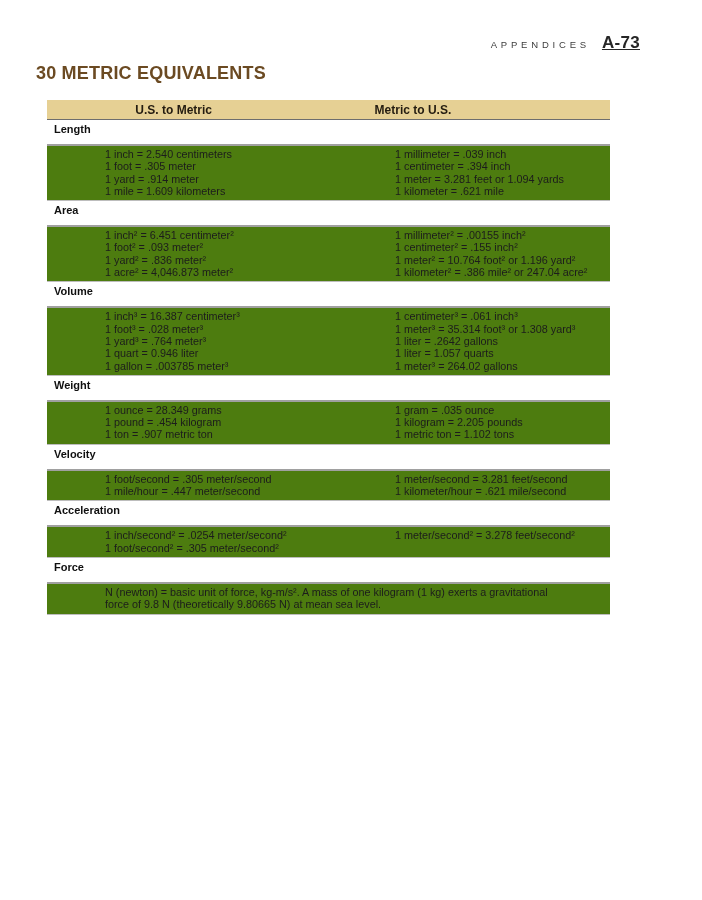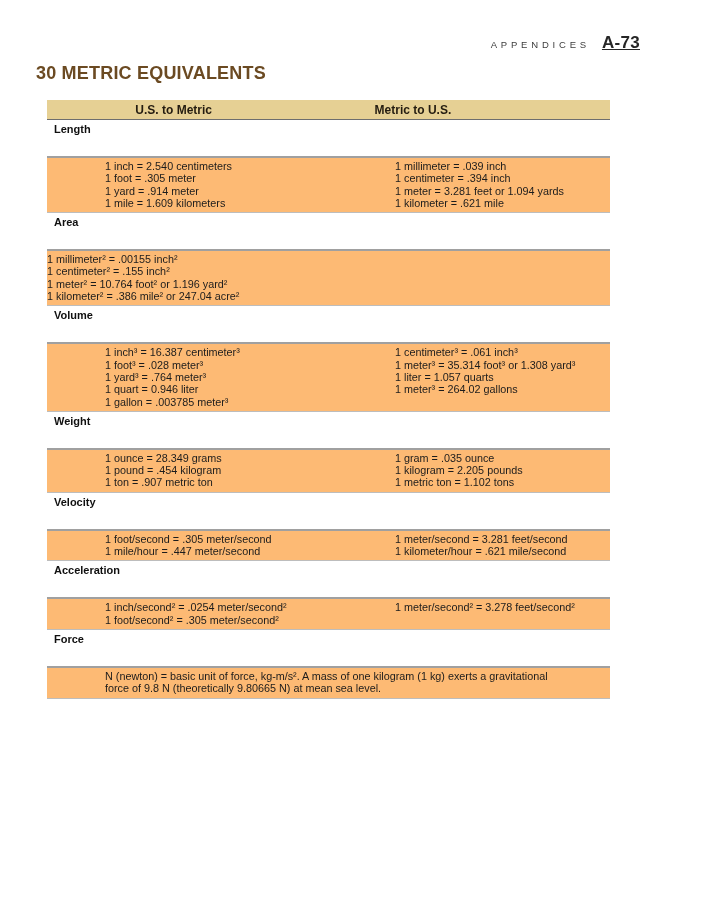--- a/index.html
+++ b/index.html
@@ -50,25 +50,24 @@
   .th-metric { width: 40%; }
 
   .section-label {
     height: 24px; line-height: 19px;
     padding-left: 7px;
     font-weight: bold; font-size: 11px; color: #101010;
     background: #ffffff;
   }
   .section-body {
     display: flex; align-items: flex-start;
-    background: #fdba74;
+    background: #4d7c0f;
     border-top: 2px solid #a0a0a0;
     border-bottom: 1px solid #bdbdbd;
     padding: 2px 0 3px 0;
-    margin-top: 12px;
   }
   .col { line-height: 12.3px; }
   .col-us { width: 348px; padding-left: 58px; }
   .col-metric { flex: 1; padding-right: 4px; }
   .col-note { width: 100%; padding-left: 58px; }
   .row { white-space: nowrap; }
 </style>
 </head>
 <body>
 
@@ -100,20 +99,26 @@
               <div class="row">1 millimeter = .039 inch</div>
               <div class="row">1 centimeter = .394 inch</div>
               <div class="row">1 meter = 3.281 feet or 1.094 yards</div>
               <div class="row">1 kilometer = .621 mile</div>
             </div>
           </div>
         </section>
         <section class="section">
           <div class="section-label">Area</div>
           <div class="section-body">
+            <div class="col col-us">
+              <div class="row">1 inch² = 6.451 centimeter²</div>
+              <div class="row">1 foot² = .093 meter²</div>
+              <div class="row">1 yard² = .836 meter²</div>
+              <div class="row">1 acre² = 4,046.873 meter²</div>
+            </div>
             <div class="col col-metric">
               <div class="row">1 millimeter² = .00155 inch²</div>
               <div class="row">1 centimeter² = .155 inch²</div>
               <div class="row">1 meter² = 10.764 foot² or 1.196 yard²</div>
               <div class="row">1 kilometer² = .386 mile² or 247.04 acre²</div>
             </div>
           </div>
         </section>
         <section class="section">
           <div class="section-label">Volume</div>
@@ -121,20 +126,21 @@
             <div class="col col-us">
               <div class="row">1 inch³ = 16.387 centimeter³</div>
               <div class="row">1 foot³ = .028 meter³</div>
               <div class="row">1 yard³ = .764 meter³</div>
               <div class="row">1 quart = 0.946 liter</div>
               <div class="row">1 gallon = .003785 meter³</div>
             </div>
             <div class="col col-metric">
               <div class="row">1 centimeter³ = .061 inch³</div>
               <div class="row">1 meter³ = 35.314 foot³ or 1.308 yard³</div>
+              <div class="row">1 liter = .2642 gallons</div>
               <div class="row">1 liter = 1.057 quarts</div>
               <div class="row">1 meter³ = 264.02 gallons</div>
             </div>
           </div>
         </section>
         <section class="section">
           <div class="section-label">Weight</div>
           <div class="section-body">
             <div class="col col-us">
               <div class="row">1 ounce = 28.349 grams</div>

